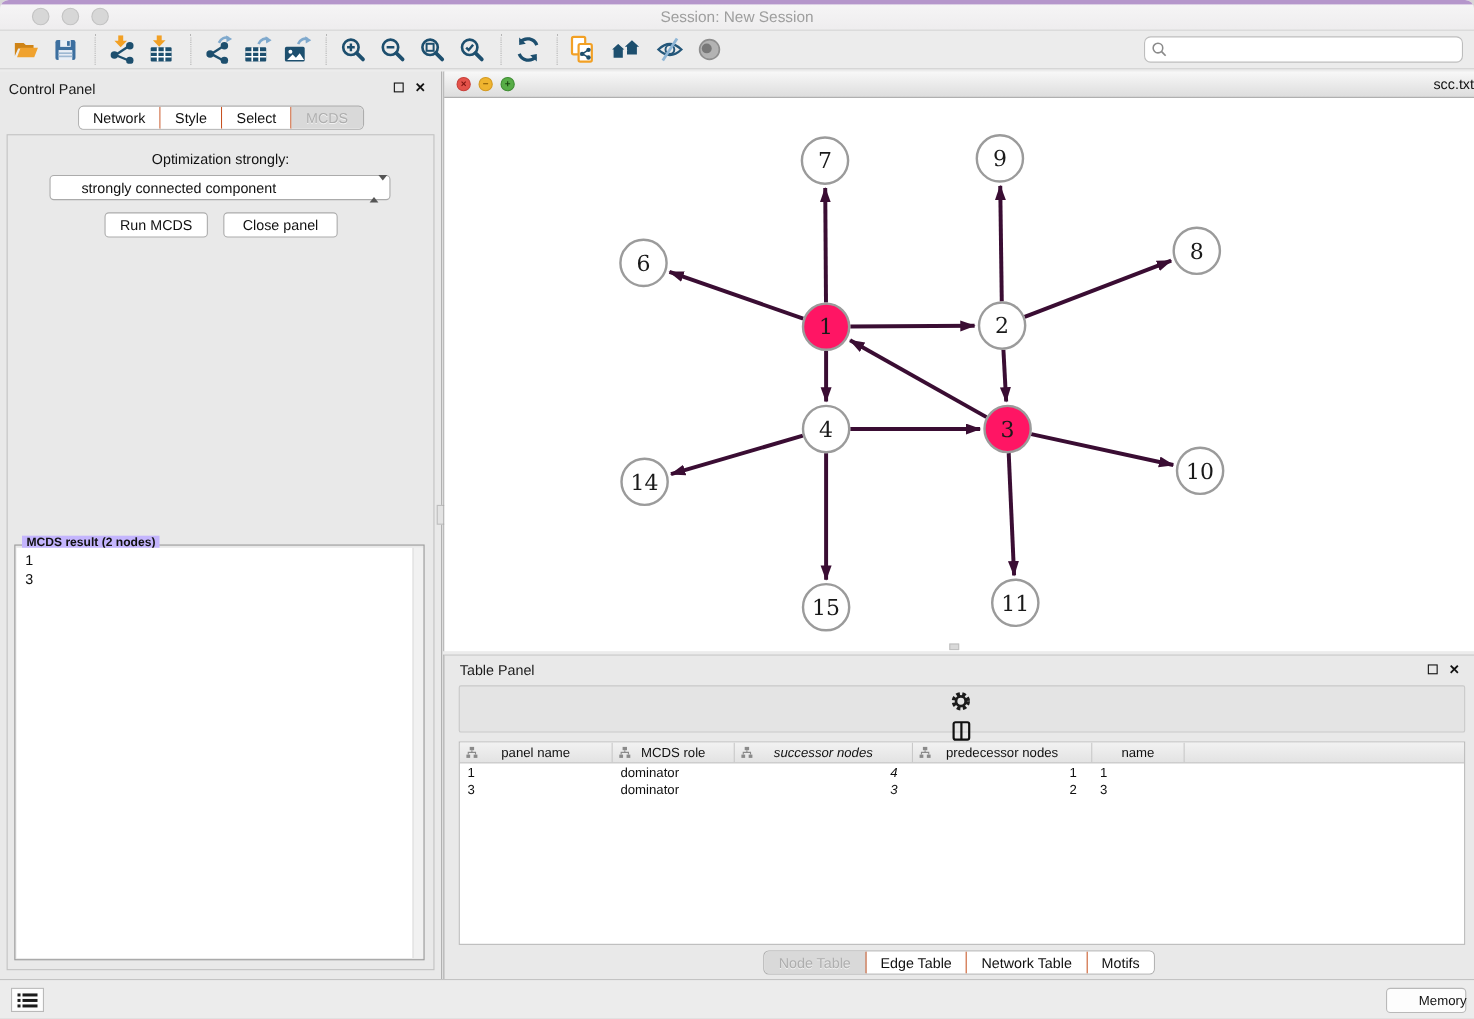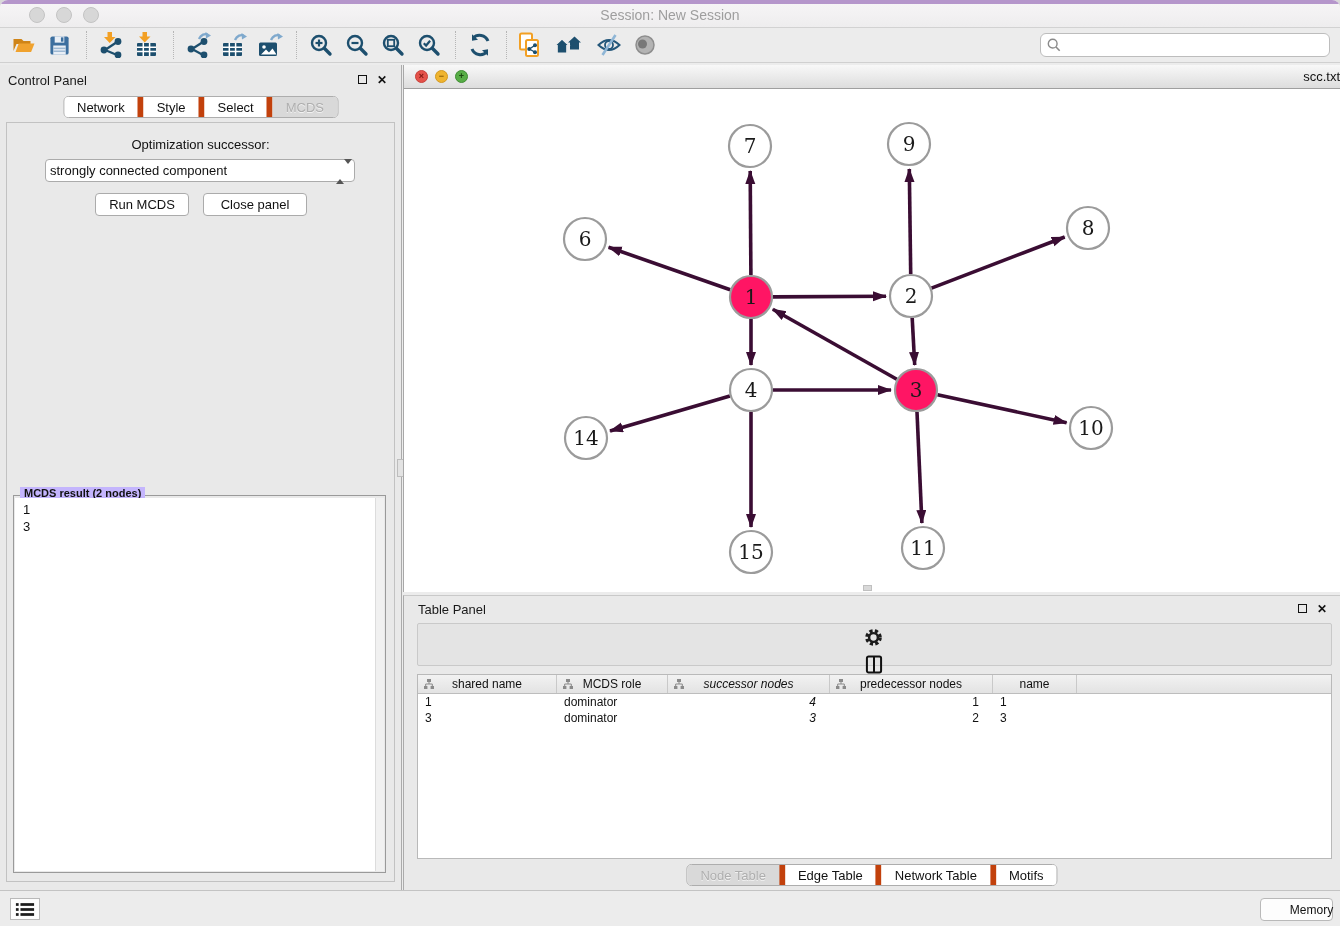--- a/index.html
+++ b/index.html
@@ -19,27 +19,27 @@
   .tsep { width:1px; height:28px; border-left:1px dotted #b5b5b5; margin:0 10px 0 4px; flex:0 0 auto; }
   .search-box { position:absolute; right:10px; top:5px; width:290px; height:24px; background:#fff; border:1px solid #bdbdbd; border-radius:6px; display:flex; align-items:center; padding:0 6px; }
   .search-box input { border:none; outline:none; flex:1; font-size:13px; font-family:"Liberation Sans", sans-serif; background:transparent; margin-left:4px; }
 
   
   .control-panel { position:absolute; left:0; top:65px; width:402px; height:825px; background:#e9e9e9; border-right:1px solid #ababab; }
   .panel-title { position:absolute; left:8px; top:8px; font-size:13px; color:#1a1a1a; }
   .float-ic { position:absolute; width:9px; height:9px; border:1.5px solid #111; }
   .close-ic { position:absolute; font-size:12px; font-weight:bold; color:#111; line-height:12px; }
   .seg-group { display:inline-flex; border:1px solid #adadad; border-radius:5px; overflow:hidden; background:#fff; }
-  .seg { padding:2.5px 13px; font-size:13px; background:#fff; color:#111; border-right:6px solid #c2410c; white-space:nowrap; }
+  .seg { padding:2.5px 13px; font-size:13px; background:#fff; color:#111; border-right:1px solid #c2410c; white-space:nowrap; }
   .seg:last-child { border-right:none; }
   .seg.active { background:#d9d9d9; color:#aeaeae; text-shadow:0 1px 0 #f2f2f2; }
   .cp-tabs { position:absolute; top:31px; left:50%; transform:translateX(-50%); }
   .cp-body { position:absolute; left:6px; right:6px; top:57px; bottom:8px; border:1px solid #c2c2c2; background:#e9e9e9; }
   .opt-label { position:absolute; top:14px; width:100%; text-align:center; font-size:13px; color:#111; }
-  .dropdown { position:absolute; left:38px; top:36px; width:310px; height:23px; background:#fff; border:1px solid #ababab; border-radius:4px; font-size:13px; display:flex; align-items:center; padding-left:4px; color:#111; }
+  .dropdown { position:absolute; left:38px; top:36px; width:310px; height:23px; background:#fff; border:1px solid #ababab; border-radius:4px; font-size:13px; display:flex; align-items:center; padding-left:28px; color:#111; }
   .stepper { position:absolute; right:8px; top:4px; width:10px; }
   .stepper .up { width:0; height:0; border-left:4px solid transparent; border-right:4px solid transparent; border-bottom:5px solid #555; margin-bottom:2.5px; }
   .stepper .down { width:0; height:0; border-left:4px solid transparent; border-right:4px solid transparent; border-top:5px solid #555; }
   .cp-btn { position:absolute; top:70px; height:23px; background:#fff; border:1px solid #ababab; border-radius:4px; font-size:13px; color:#111; display:flex; align-items:center; justify-content:center; }
   .fieldset { position:absolute; left:6px; top:372px; width:373px; height:378px; border:1px solid #9a9a9a; }
   .fieldset-legend { position:absolute; top:-9px; left:6px; background:#c4b5fd; padding:0 4px; font-size:11px; color:#111;font-weight:bold; }
   .result-area { position:absolute; left:1px; right:1px; top:2px; bottom:1px; background:#fff; font-size:13px; line-height:17px; padding:3px 0 0 8px; color:#111; }
   .result-scroll { position:absolute; right:0; top:0; bottom:0; width:9px; background:#f1f1f1; border-left:1px solid #dcdcdc; }
   .v-grip { position:absolute; left:397px; top:459px; width:9px; height:18px; background:#e3e3e3; border:1px solid #bdbdbd; }
 
@@ -249,21 +249,21 @@
     <div class="panel-title">Control Panel</div>
     <span class="float-ic" style="left:358px; top:10px"></span>
     <span class="close-ic" style="left:377px; top:9px">✕</span>
     <div class="seg-group cp-tabs">
       <span class="seg">Network</span>
       <span class="seg">Style</span>
       <span class="seg">Select</span>
       <span class="seg active">MCDS</span>
     </div>
     <div class="cp-body">
-      <div class="opt-label">Optimization successor:</div>
+      <div class="opt-label">Optimization strongly:</div>
       <div class="dropdown">
         <span>strongly connected component</span>
         <span class="stepper"><span class="up"></span><span class="down"></span></span>
       </div>
       <div class="cp-btn" style="left:88px; width:94px">Run MCDS</div>
       <div class="cp-btn" style="left:196px; width:104px">Close panel</div>
       <div class="fieldset">
         <span class="fieldset-legend">MCDS result (2 nodes)</span>
         <div class="result-area">
           <div>1</div>
@@ -393,21 +393,21 @@
       <div class="fx">f(x)</div>
     </div>
 
     <div class="grid-table">
       <div class="g-header">
         <div class="g-hcell c0"><svg class="tree" width="12" height="12" viewBox="0 0 12 12">
               <rect x="4" y="1" width="4" height="3" fill="#8a8a8a"></rect>
               <path d="M6 4v2M2.7 8V6h6.6v2" stroke="#8a8a8a" fill="none"></path>
               <rect x="1" y="8" width="3.4" height="3" fill="#8a8a8a"></rect>
               <rect x="7.6" y="8" width="3.4" height="3" fill="#8a8a8a"></rect>
-            </svg><span>shared name</span></div>
+            </svg><span>panel name</span></div>
         <div class="g-hcell c1"><svg class="tree" width="12" height="12" viewBox="0 0 12 12">
               <rect x="4" y="1" width="4" height="3" fill="#8a8a8a"></rect>
               <path d="M6 4v2M2.7 8V6h6.6v2" stroke="#8a8a8a" fill="none"></path>
               <rect x="1" y="8" width="3.4" height="3" fill="#8a8a8a"></rect>
               <rect x="7.6" y="8" width="3.4" height="3" fill="#8a8a8a"></rect>
             </svg><span>MCDS role</span></div>
         <div class="g-hcell c2"><svg class="tree" width="12" height="12" viewBox="0 0 12 12">
               <rect x="4" y="1" width="4" height="3" fill="#8a8a8a"></rect>
               <path d="M6 4v2M2.7 8V6h6.6v2" stroke="#8a8a8a" fill="none"></path>
               <rect x="1" y="8" width="3.4" height="3" fill="#8a8a8a"></rect>

